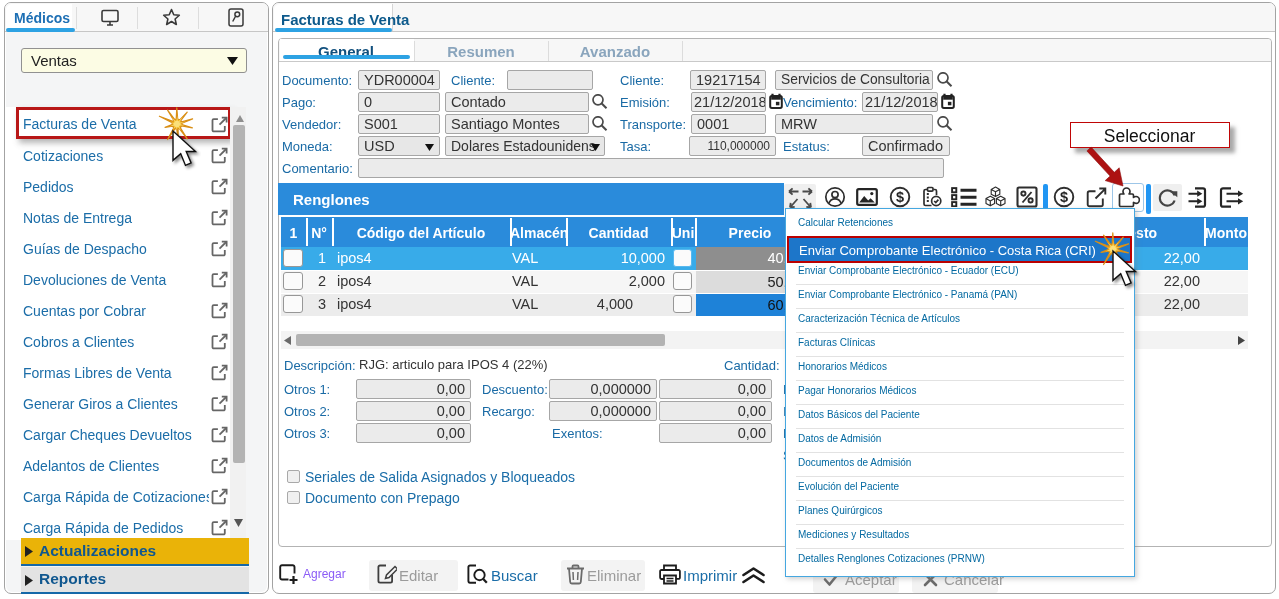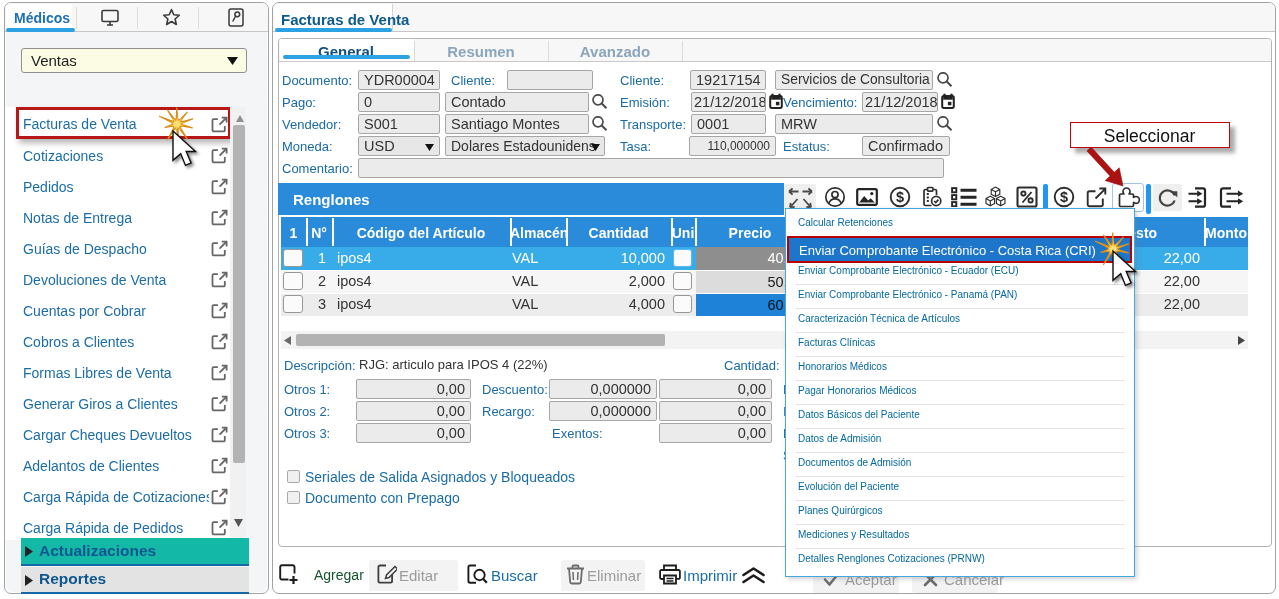--- a/index.html
+++ b/index.html
@@ -147,21 +147,21 @@
 
   <div class="abs" style="left:225px; top:104px; width:16px; height:433px; background:#f1f1f1;"></div>
   <svg class="abs" style="left:231px; top:112px;" width="8" height="7">
         <polygon points="0,7 8,7 4,0" fill="#8f8f8f"></polygon>
       </svg>
   <div class="abs" style="left:228px; top:122px; width:12px; height:338px; background:#b3b3b3; border-radius:2px;"></div>
   <svg class="abs" style="left:229px; top:516px;" width="9" height="8">
         <polygon points="0,0 9,0 4.5,8" fill="#555"></polygon>
       </svg>
 
-  <div class="abs" style="left:16px; top:535px; width:228px; height:28px; background:#14b8a6; border-bottom:2px solid #1568a8;">
+  <div class="abs" style="left:16px; top:535px; width:228px; height:28px; background:#eab308; border-bottom:2px solid #1568a8;">
     <svg class="abs" style="left:4px; top:8px;" width="8" height="11">
           <polygon points="0,0 8,5.5 0,11" fill="#222"></polygon>
         </svg>
     <span class="abs" style="left:18px; top:4px; font-size:15.5px; font-weight:bold; color:#10578f;">Actualizaciones</span>
   </div>
   <div class="abs" style="left:16px; top:564px; width:228px; height:27px; background:#e3e3e3; border-bottom:2px solid #1568a8;">
     <svg class="abs" style="left:4px; top:8px;" width="8" height="11">
           <polygon points="0,0 8,5.5 0,11" fill="#222"></polygon>
         </svg>
     <span class="abs" style="left:18px; top:3px; font-size:15.5px; font-weight:bold; color:#10578f;">Reportes</span>
@@ -184,21 +184,21 @@
     <span class="abs" style="left:135px; top:4px; width:134px; text-align:center; font-size:15px; font-weight:bold; color:#8aa5bd;">Resumen</span>
     <span class="abs" style="left:269px; top:4px; width:134px; text-align:center; font-size:15px; font-weight:bold; color:#8aa5bd;">Avanzado</span>
     <div class="bluebar" style="left:4px; top:16px; width:127px; height:4px; border-radius:2px;"></div>
   </div>
 
   <div id="bottombar">
     <svg class="abs" style="left:6px; top:561px;" width="21" height="22" viewBox="0 0 21 22" fill="none" stroke="#1c1c1c" stroke-width="1.9">
       <path d="M15.5 9.5 V3 a1.8 1.8 0 0 0 -1.8 -1.8 H3 A1.8 1.8 0 0 0 1.2 3 v10.7 a1.8 1.8 0 0 0 1.8 1.8 h6.5"></path>
       <path d="M14.5 12 v8 M10.5 16 h8" stroke-width="2.2"></path>
         </svg>
-    <span class="abs" style="left:41px; top:564px; font-size:14px; color:#14532d;">Agregar</span>
+    <span class="abs" style="left:30px; top:564px; font-size:12px; color:#8b5cf6;">Agregar</span>
     <div class="gbtn" style="left:96px; top:557px; width:89px; height:31px;"></div>
     <svg class="abs" style="left:104px; top:561px;" width="20" height="21" viewBox="0 0 20 21" fill="none" stroke="#3e3e3e" stroke-width="1.8">
       <path d="M9 1.5 H3 a1.6 1.6 0 0 0 -1.6 1.6 v14 A1.6 1.6 0 0 0 3 18.7 h10.5 a1.6 1.6 0 0 0 1.6 -1.6 V11"></path>
       <path d="M8.5 14.5 l1-3.5 8.5-8.5 2.5 2.5 -8.5 8.5 -3.5 1 z" stroke-width="1.5"></path>
         </svg>
     <span class="abs" style="left:126px; top:564px; font-size:15px; color:#9b9b9b;">Editar</span>
     <svg class="abs" style="left:194px; top:561px;" width="21" height="21" viewBox="0 0 21 21" fill="none" stroke="#1c1c1c" stroke-width="1.9">
       <path d="M9 1.5 H3 a1.6 1.6 0 0 0 -1.6 1.6 v14 A1.6 1.6 0 0 0 3 18.7 h6"></path>
       <circle cx="12.5" cy="11" r="5.2"></circle>
           <path d="M16.3 15 l3.5 3.8" stroke-width="2.2"></path>
@@ -445,21 +445,21 @@
   <span class="cell" style="left:337px; top:273px;">ipos4</span>
   <span class="cell" style="left:512px; top:273px;">VAL</span>
   <span class="cell" style="left:565px; top:273px; width:100px; text-align:right;">2,000</span>
   <div class="abs" style="left:673px; top:272px; width:19px; height:18px; background:#fbfbfb; border:1px solid #979797; border-radius:3px;"></div>
   <span class="cell" style="left:1100px; top:273px; width:100px; text-align:right;">22,00</span>
 
   <div class="abs" style="left:283px; top:295px; width:20px; height:18px; background:#fbfbfb; border:1px solid #979797; border-radius:3px;"></div>
   <span class="cell" style="left:306px; top:296px; width:20px; text-align:right;">3</span>
   <span class="cell" style="left:337px; top:296px;">ipos4</span>
   <span class="cell" style="left:512px; top:296px;">VAL</span>
-  <span class="cell" style="left:565px; top:296px; width:100px; text-align:right;">4,000</span>
+  <span class="cell" style="left:565px; top:296px; width:100px; text-align:center;">4,000</span>
   <div class="abs" style="left:673px; top:295px; width:19px; height:18px; background:#fbfbfb; border:1px solid #979797; border-radius:3px;"></div>
   <span class="cell" style="left:1100px; top:296px; width:100px; text-align:right;">22,00</span>
 
   <div class="abs" style="left:281px; top:331px; width:967px; height:18px; background:#f3f3f3;"></div>
   <svg class="abs" style="left:284px; top:336px;" width="7" height="9">
         <polygon points="7,0 7,9 0,4.5" fill="#6a6a6a"></polygon>
       </svg>
   <div class="abs" style="left:296px; top:334px; width:369px; height:12px; background:#b3b3b3; border-radius:2px;"></div>
   <svg class="abs" style="left:1238px; top:336px;" width="7" height="9">
         <polygon points="0,0 0,9 7,4.5" fill="#444"></polygon>

